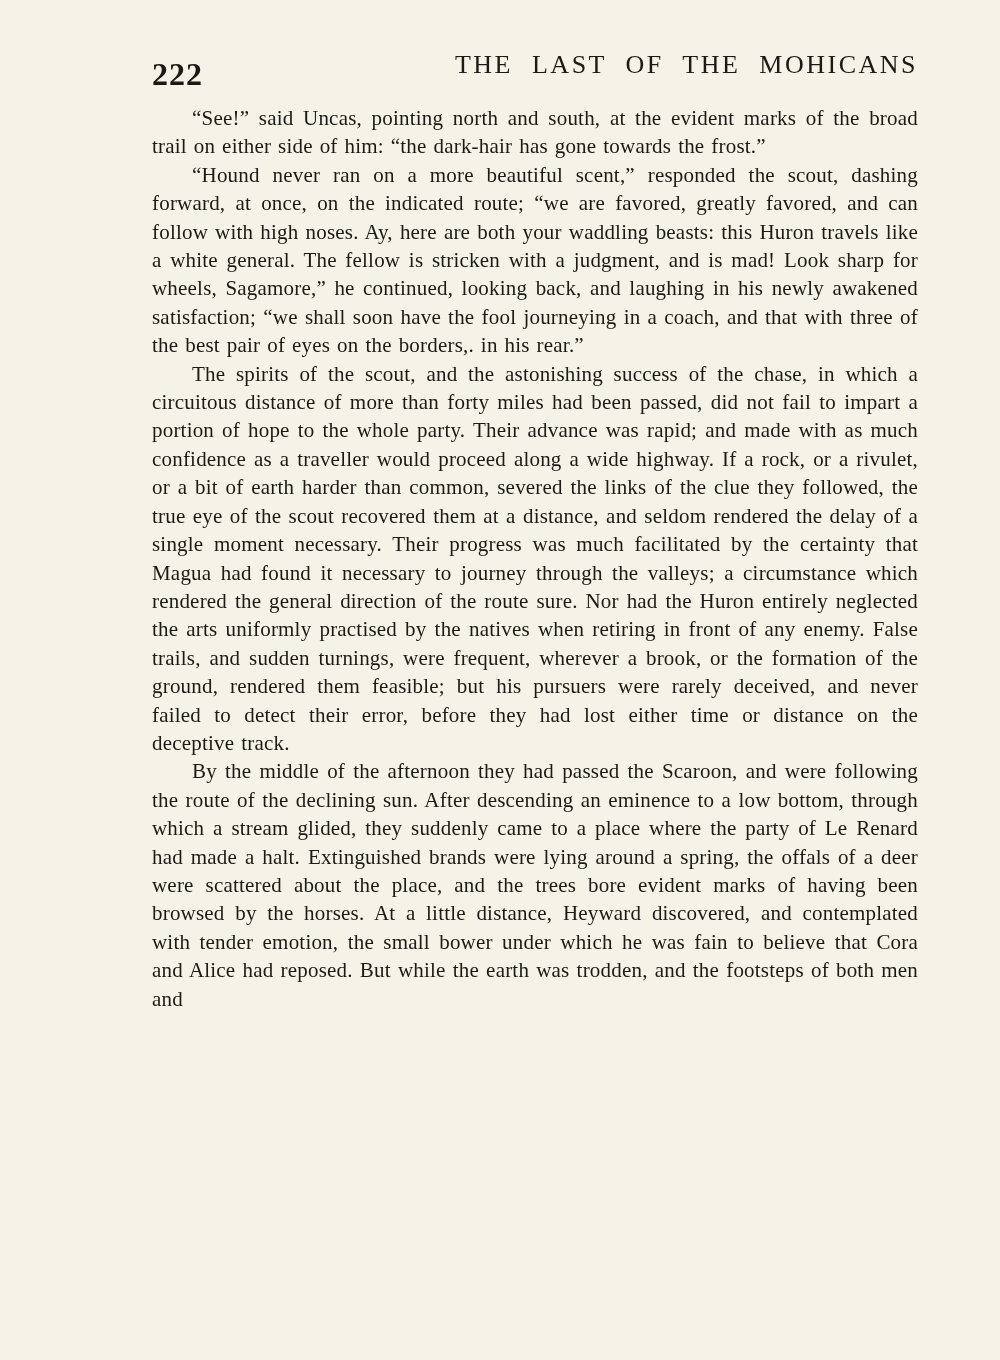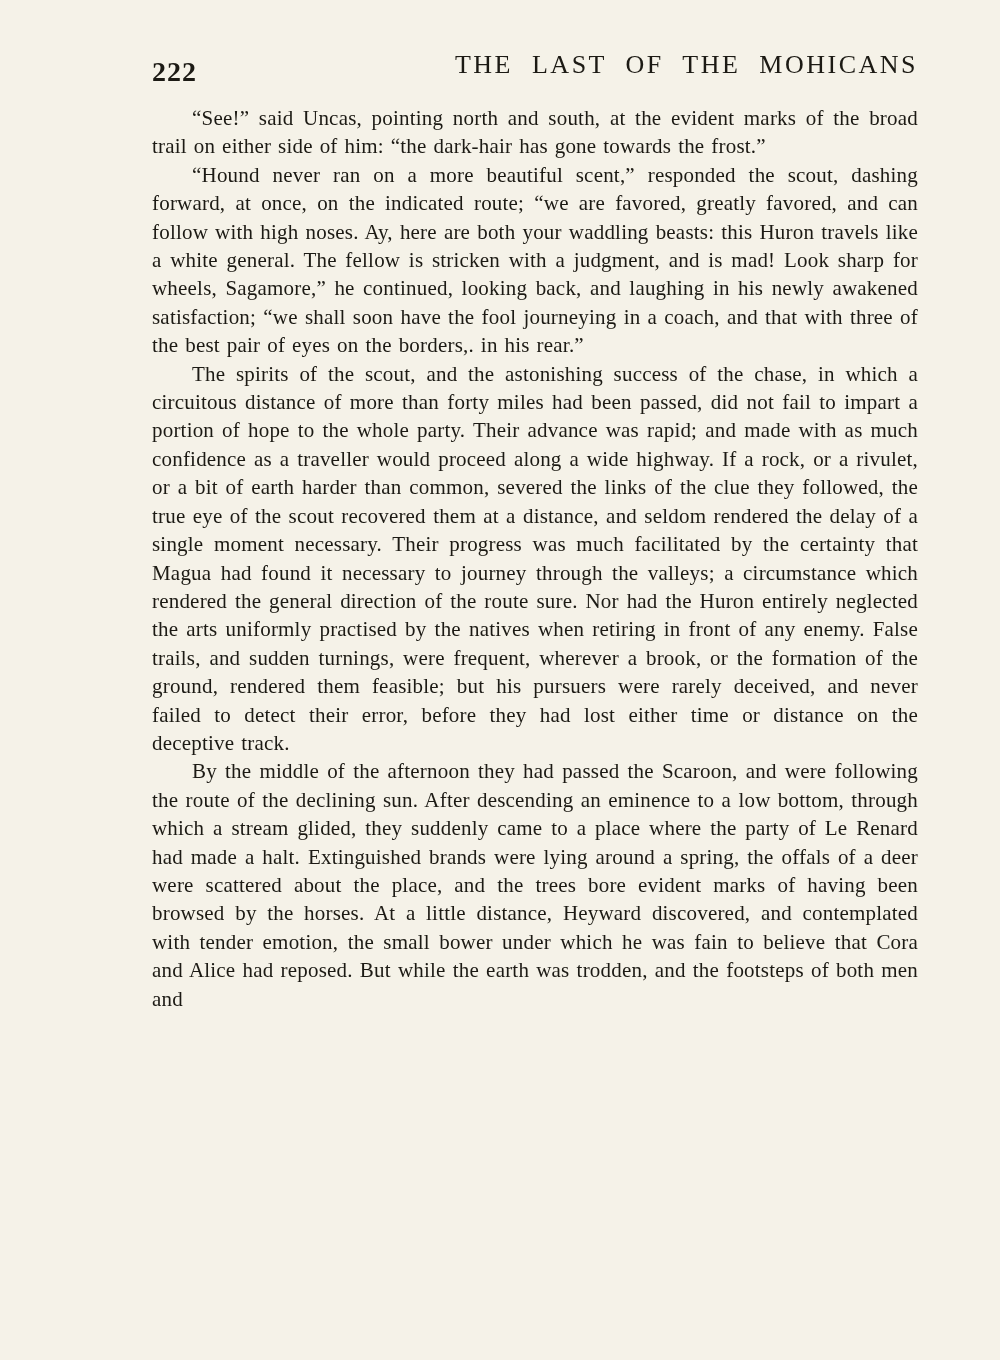--- a/index.html
+++ b/index.html
@@ -25,21 +25,21 @@
   }
   .page-header {
     position: relative;
     height: 40px;
     margin-bottom: 14px;
   }
   .page-number {
     position: absolute;
     left: 0;
     top: 6px;
-    font-size: 28px;
+    font-size: 32px;
     font-weight: bold;
     letter-spacing: 1px;
   }
   .running-title {
     display: block;
     text-align: right;
     font-size: 26px;
     font-weight: normal;
     letter-spacing: 2.5px;
     word-spacing: 10px;

